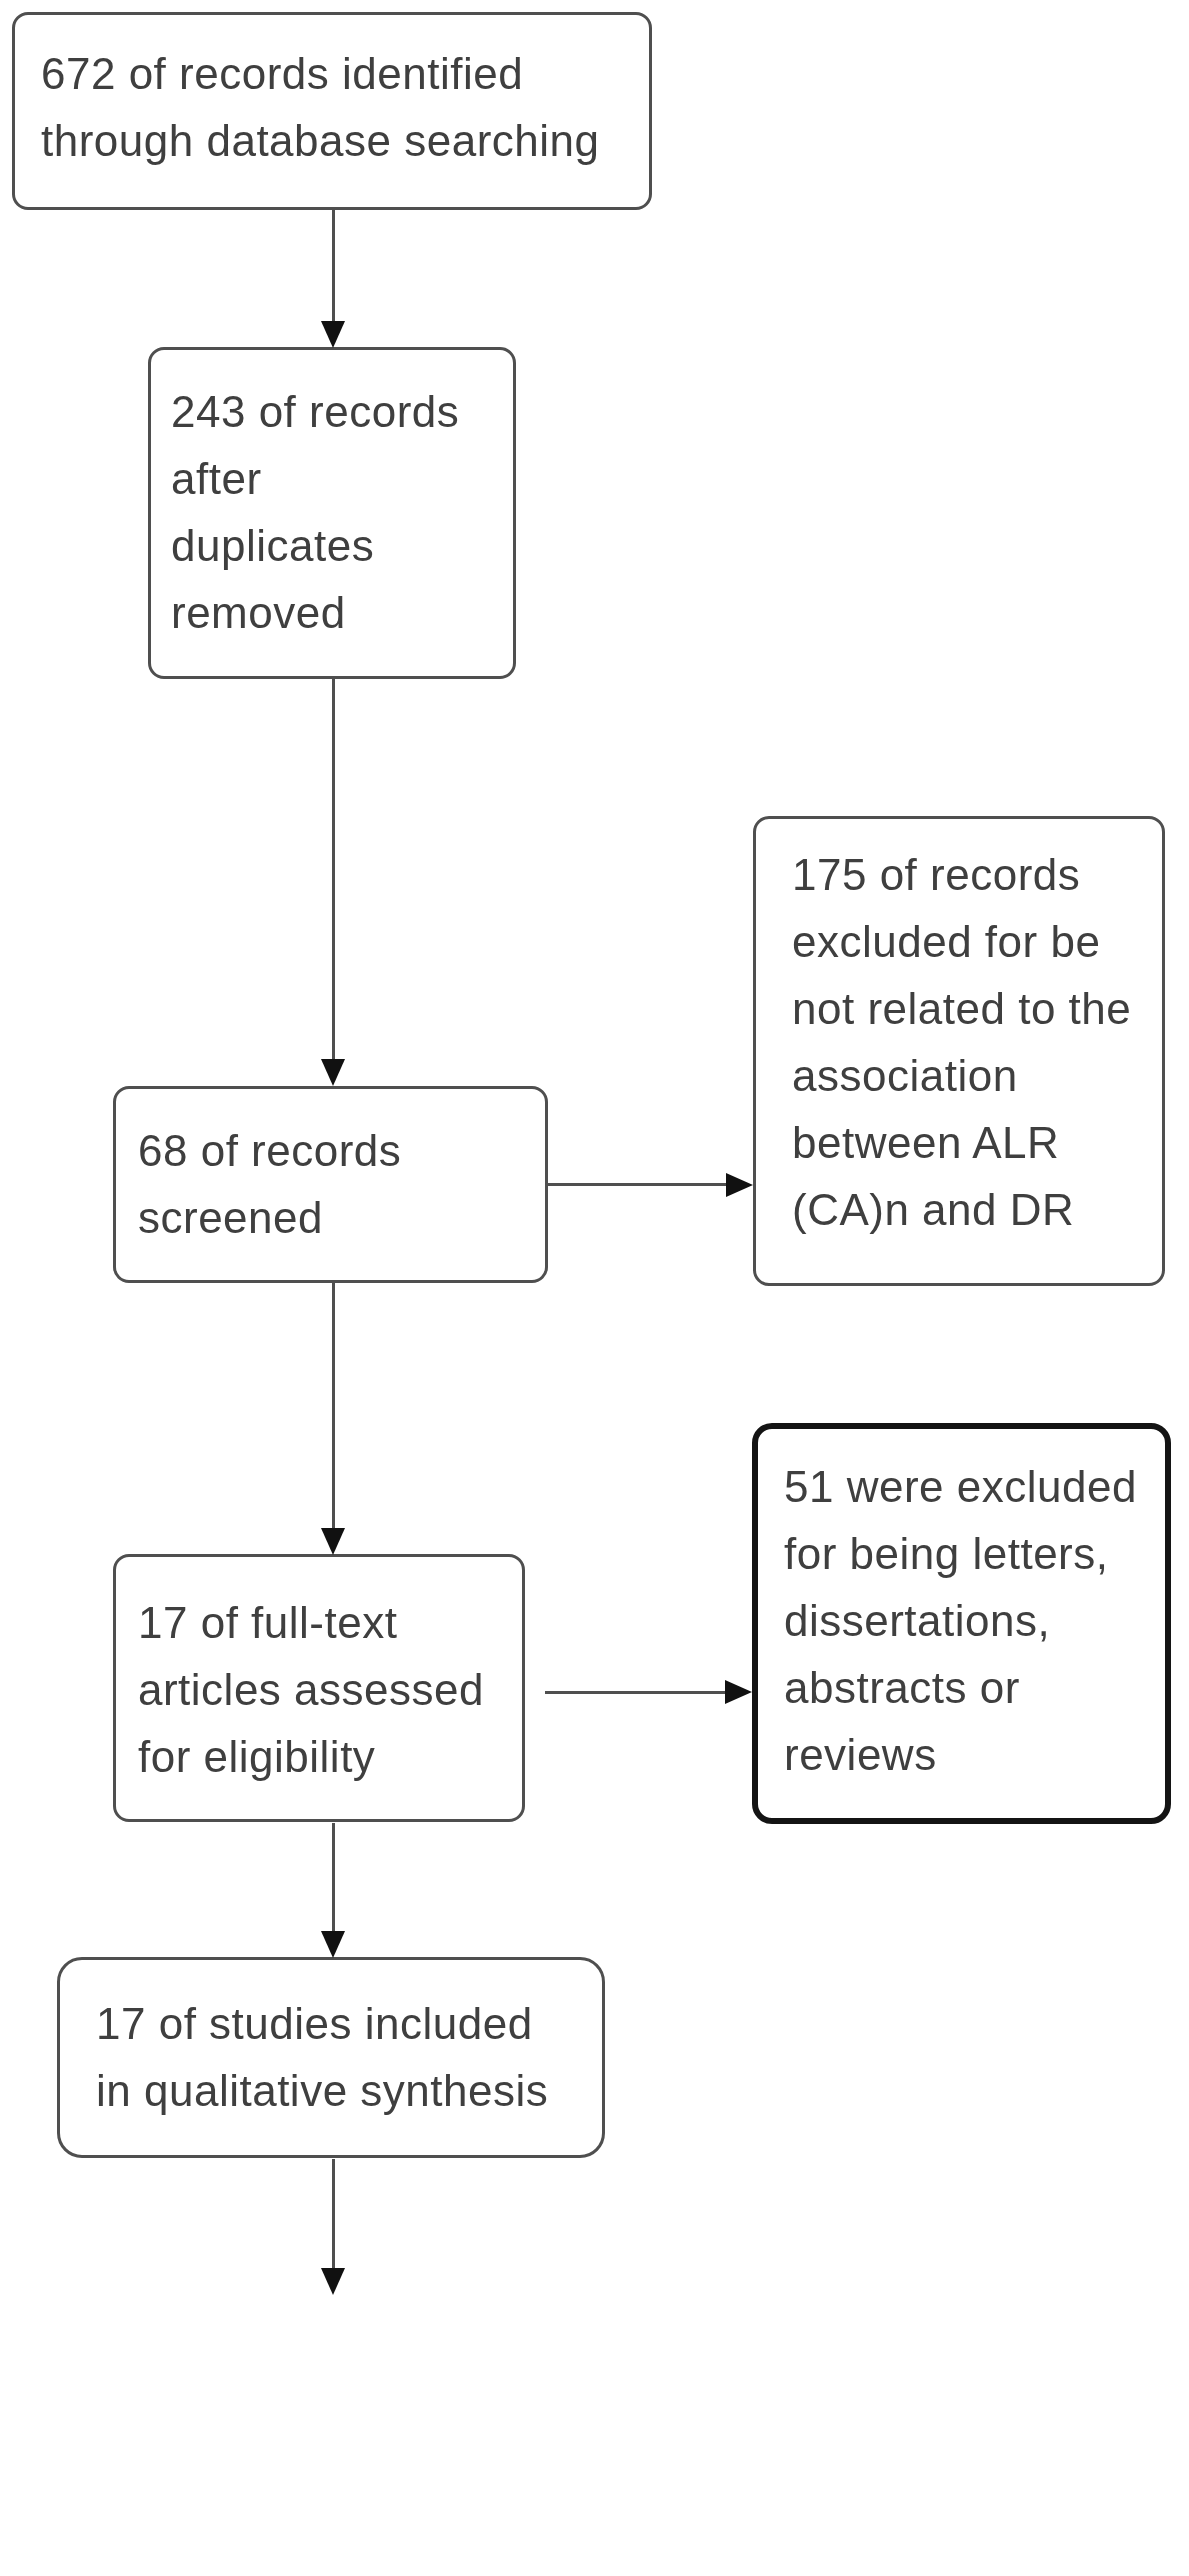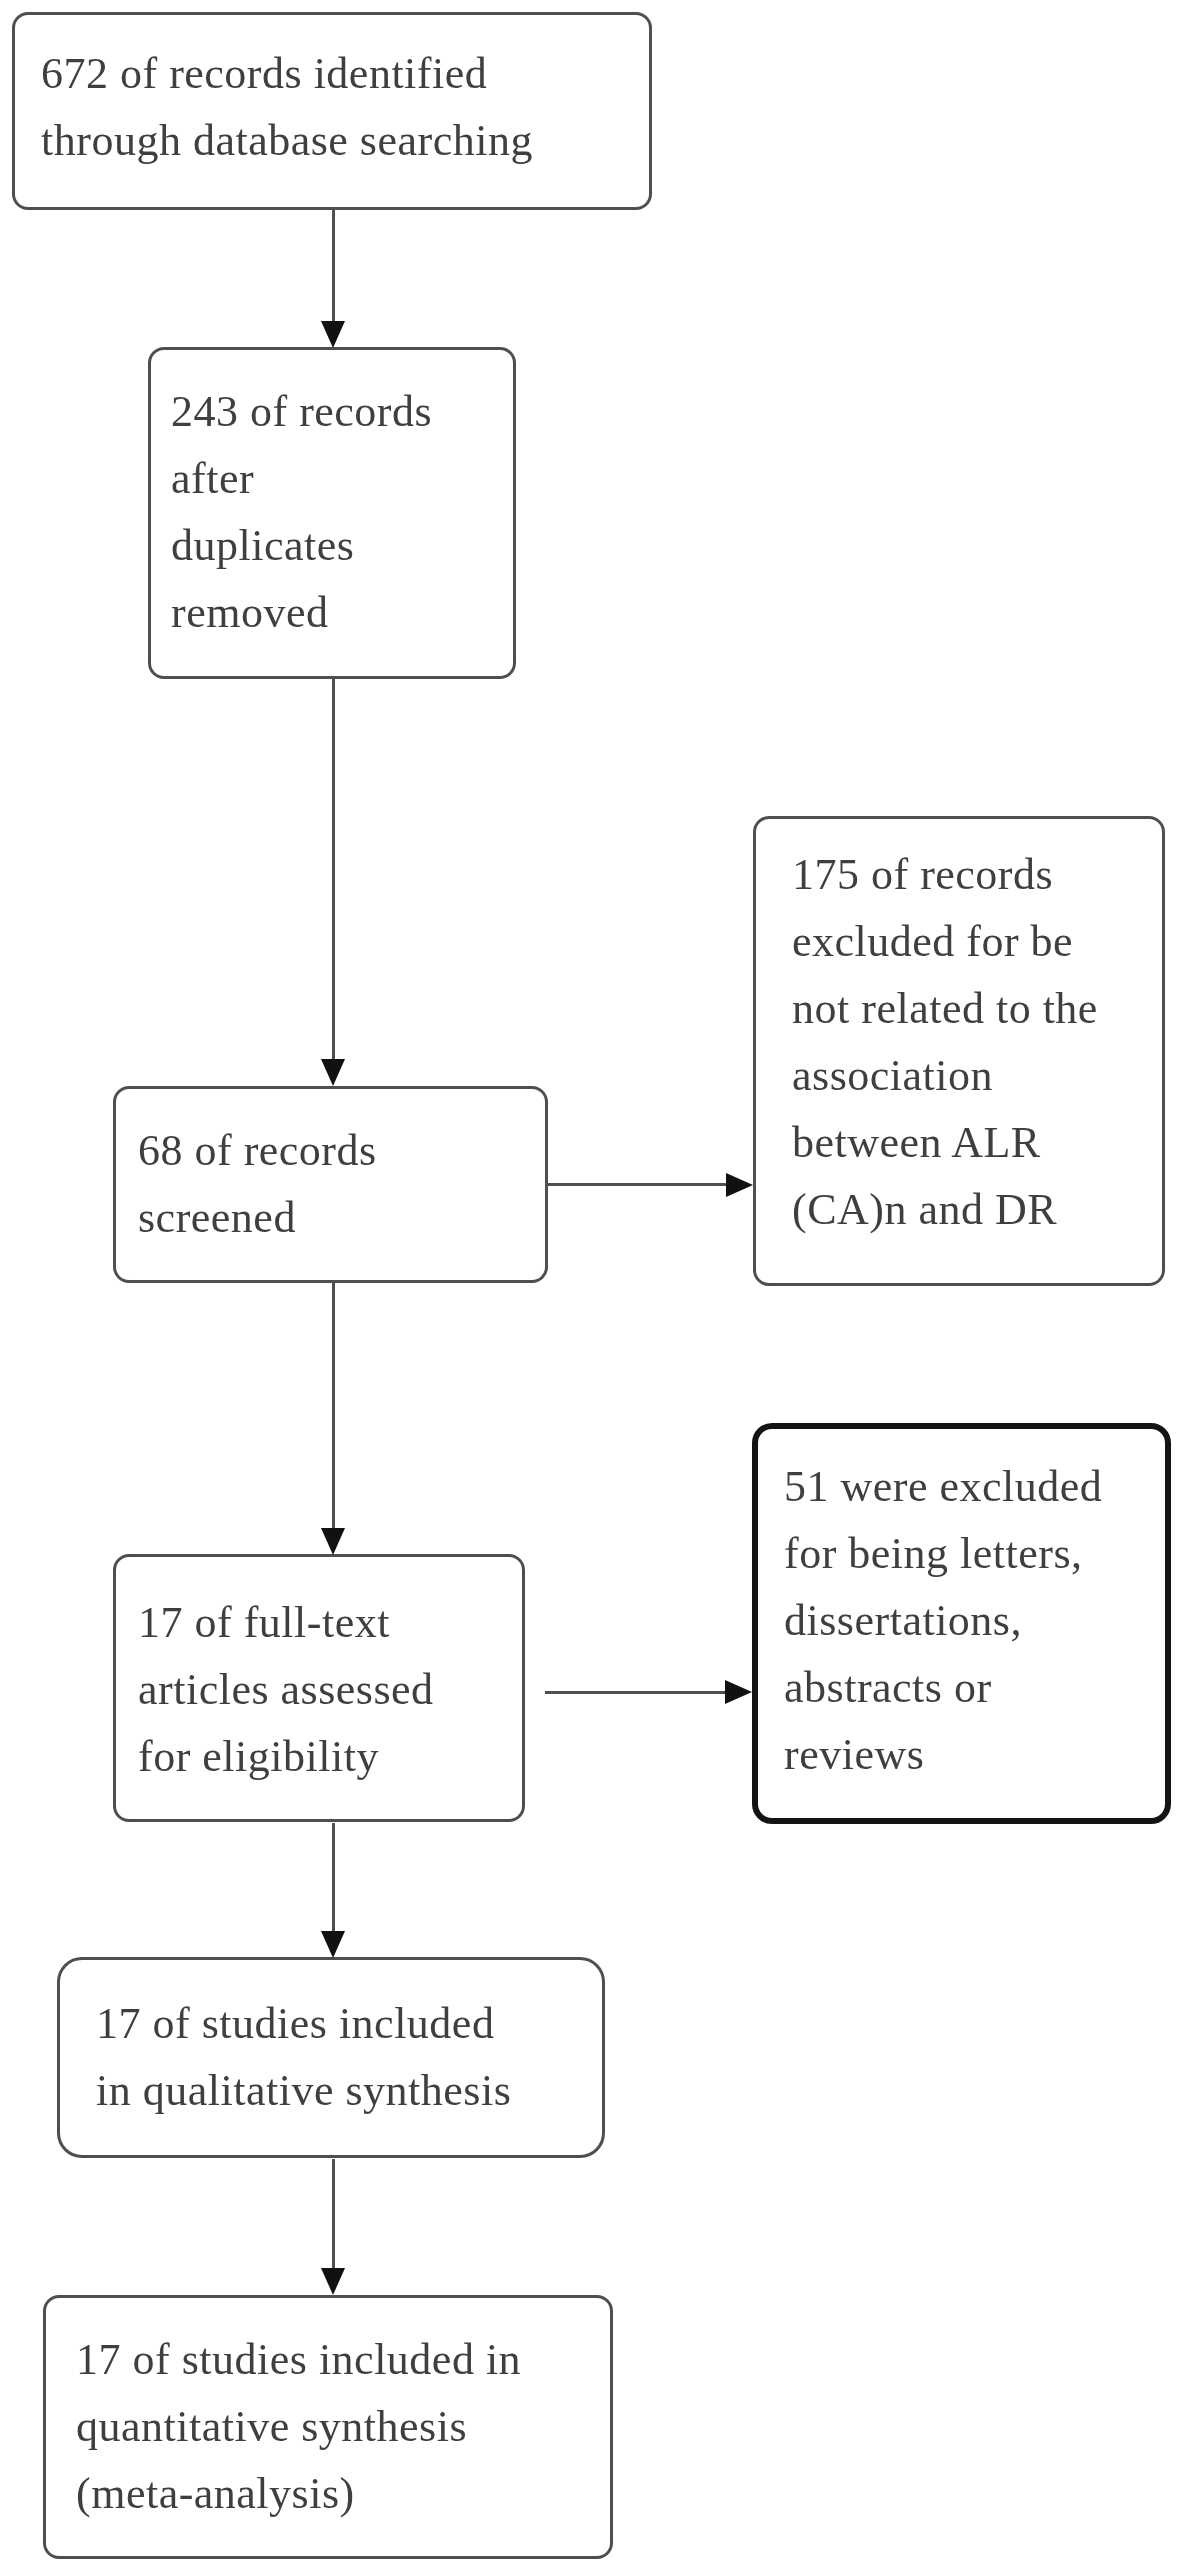--- a/index.html
+++ b/index.html
@@ -5,21 +5,21 @@
   html, body {
     margin: 0;
     padding: 0;
     background: #ffffff;
   }
   .canvas {
     position: relative;
     width: 1189px;
     height: 2576px;
     background: #ffffff;
-    font-family: Liberation Serif, serif;
+    font-family: Liberation Sans, sans-serif;
     overflow: hidden;
   }
   .fbox {
     position: absolute;
     box-sizing: border-box;
     background: #ffffff;
     border: 3px solid #4f4f4f;
     border-radius: 16px;
     color: #3f3f3f;
     font-size: 44px;
@@ -102,23 +102,20 @@
   <div class="fbox" id="box-screened">68 of records
 screened</div>
 
   <div class="fbox" id="box-fulltext">17 of full-text
 articles assessed
 for eligibility</div>
 
   <div class="fbox" id="box-qualitative">17 of studies included
 in qualitative synthesis</div>
 
-  <div class="fbox" id="box-quantitative">17 of studies included in
-quantitative synthesis
-(meta-analysis)</div>
 
   <div class="fbox" id="box-excluded-records">175 of records
 excluded for be
 not related to the
 association
 between ALR
 (CA)n and DR</div>
 
   <div class="fbox emphasis" id="box-excluded-fulltext">51 were excluded
 for being letters,

